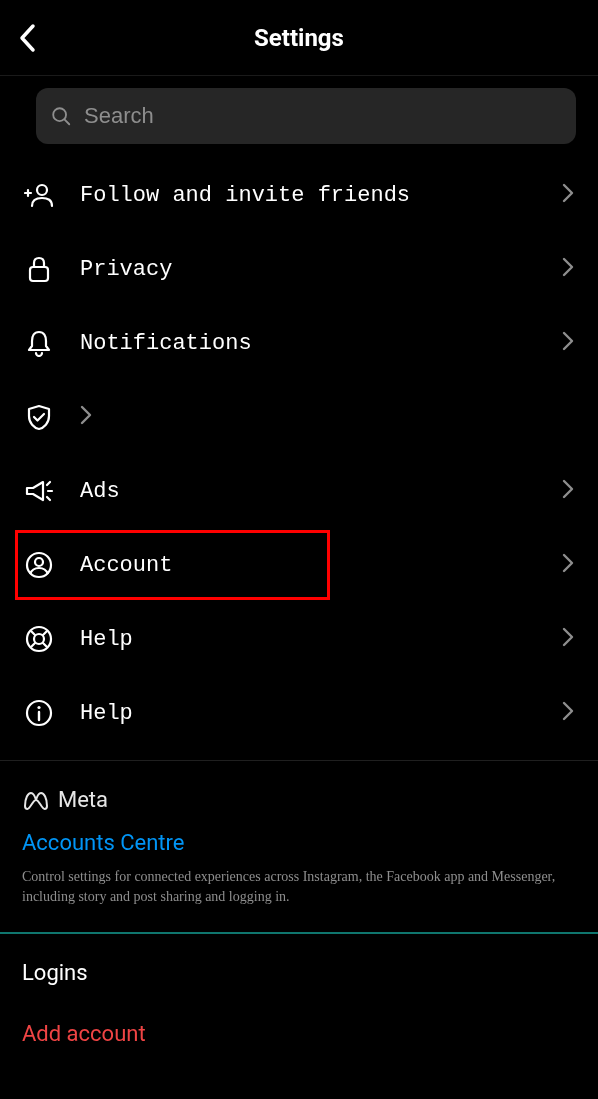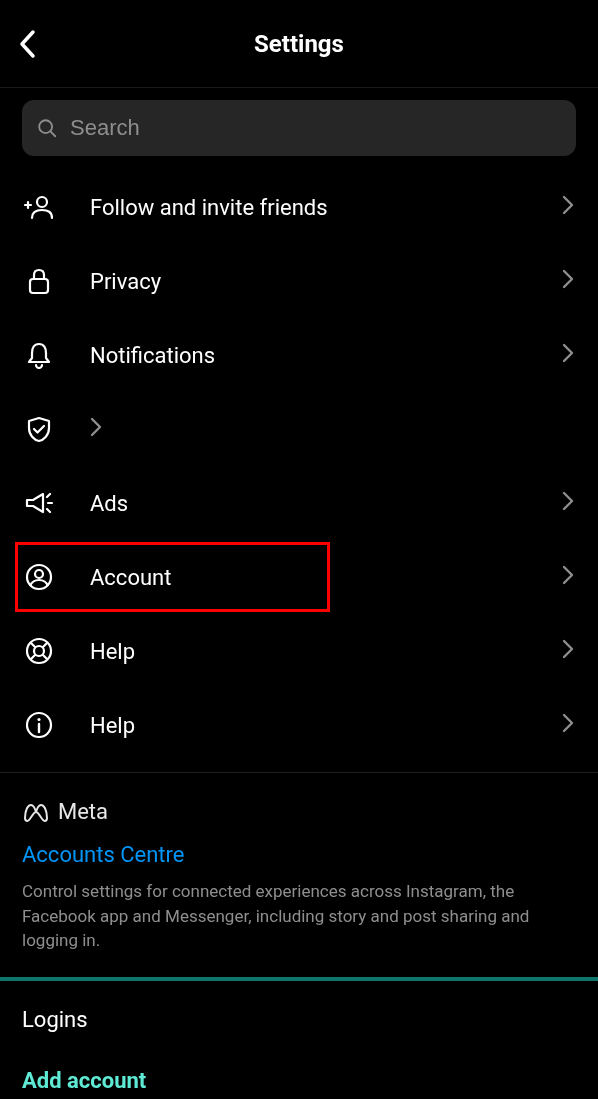--- a/index.html
+++ b/index.html
@@ -8,42 +8,42 @@
       color: #fff;
       font-family: -apple-system, BlinkMacSystemFont, "Segoe UI", Roboto, Helvetica, Arial, sans-serif;
       width: 598px;
       height: 1099px;
       overflow: hidden;
     }
     .header {
       display: flex;
       align-items: center;
       justify-content: center;
-      height: 88px;
+      height: 76px;
       position: relative;
       border-bottom: 1px solid #1a1a1a;
     }
     .back-btn {
       position: absolute;
       left: 10px;
       top: 50%;
       transform: translateY(-50%);
       width: 36px;
       height: 36px;
       display: flex;
       align-items: center;
       justify-content: center;
       cursor: pointer;
     }
     .header-title {
       font-size: 24px;
       font-weight: 700;
     }
     .search-wrap {
-      padding: 12px 22px 10px 22px;
+      padding: 12px 22px 10px 36px;
     }
     .search-box {
       background: #262626;
       border-radius: 12px;
       height: 56px;
       display: flex;
       align-items: center;
       padding: 0 14px;
       gap: 12px;
     }
@@ -56,25 +56,26 @@
       width: 100%;
     }
     .search-input::placeholder { color: #8e8e8e; }
     .search-icon { color: #8e8e8e; flex-shrink: 0; }
     .menu {
       padding: 4px 0 10px 0;
     }
     .menu-item {
       display: flex;
       align-items: center;
-      gap: 36px;
+      gap: 26px;
       padding: 0 24px;
       height: 74px;
       cursor: pointer;
       position: relative;
+      font-family: Liberation Mono, monospace;
     }
     .menu-item .icon-slot {
       width: 30px;
       height: 30px;
       display: flex;
       align-items: center;
       justify-content: center;
       color: #fff;
       flex-shrink: 0;
     }
@@ -94,21 +95,21 @@
       left: 15px;
       right: 268px;
       top: 2px;
       bottom: 2px;
       border: 3px solid #ff0000;
       pointer-events: none;
     }
     .divider { height: 1px; background: #1f1f1f; }
     .meta-section {
       padding: 26px 22px 24px 22px;
-      border-bottom: 4px solid #0f766e;
+      border-bottom: 2px solid #0f766e;
     }
     .meta-row {
       display: flex;
       align-items: center;
       gap: 8px;
       margin-bottom: 18px;
     }
     .meta-label {
       font-size: 22px;
       font-weight: 400;
@@ -116,35 +117,36 @@
     }
     .accounts-centre {
       color: #0095f6;
       font-size: 22px;
       font-weight: 400;
       margin-bottom: 12px;
       cursor: pointer;
     }
     .meta-desc {
       color: #8e8e8e;
-      font-size: 17px;
+      font-size: 14px;
       line-height: 1.45;
+      font-family: Liberation Serif, serif;
     }
     .logins-section {
       padding: 26px 22px 0 22px;
     }
     .logins-title {
       font-size: 22px;
       font-weight: 400;
       margin-bottom: 36px;
     }
     .add-account {
-      color: #5eead4;
-      font-size: 22px;
-      font-weight: 700;
+      color: #ef4444;
+      font-size: 22px;
+      font-weight: 400;
       cursor: pointer;
     }
   </style>
 </head>
 <body>
 
 <div class="header">
   <div class="back-btn">
     <svg width="20" height="30" viewBox="0 0 20 30" fill="none">
       <path d="M15 3 L4 15 L15 27" stroke="#fff" stroke-width="3.5" stroke-linecap="round" stroke-linejoin="round"></path>

